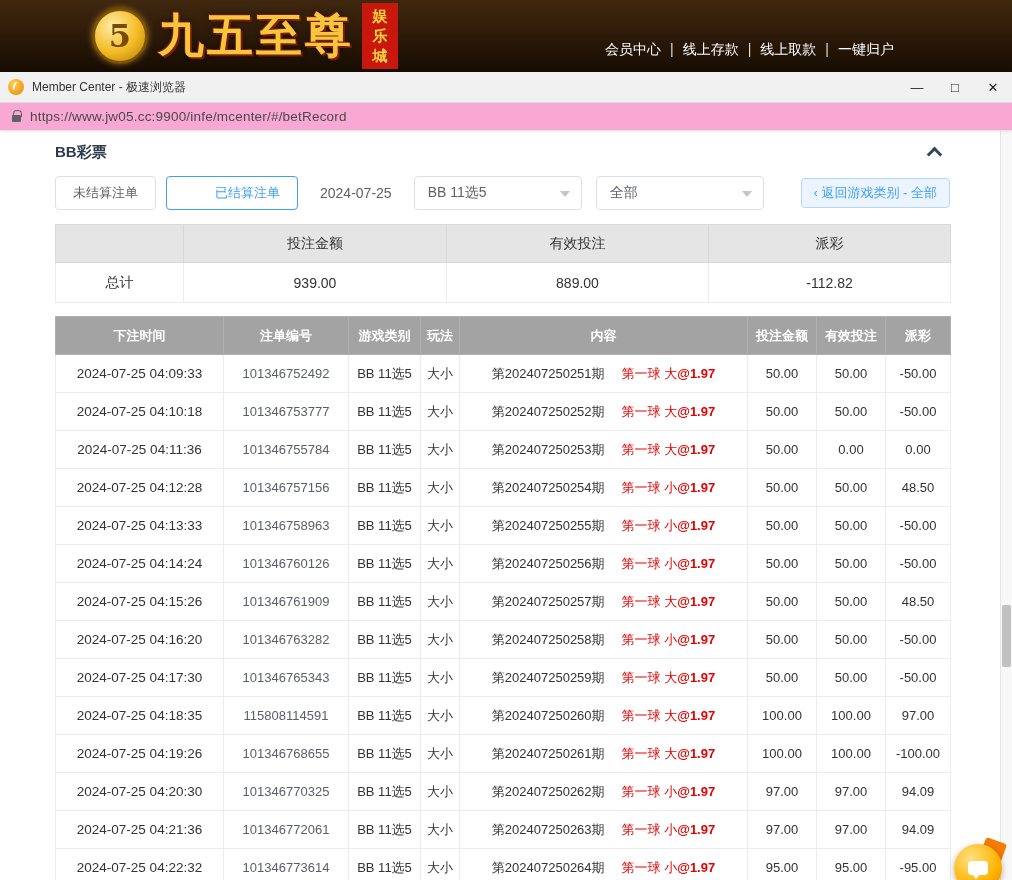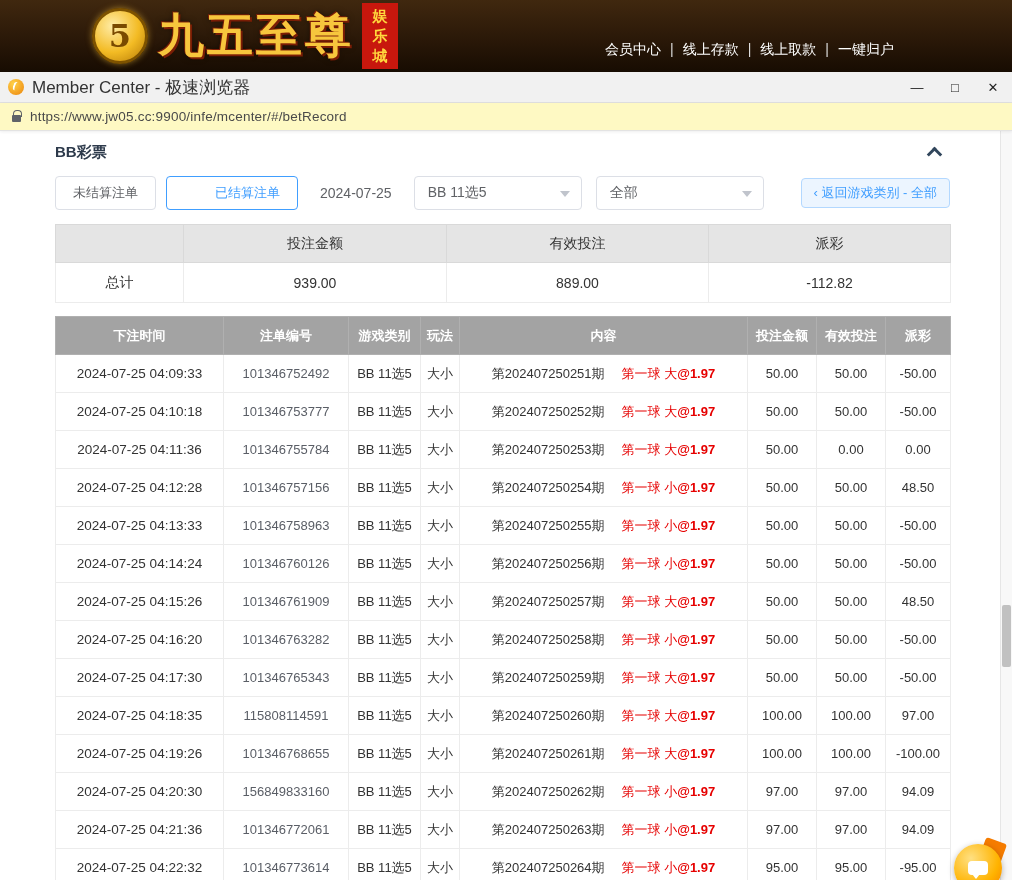--- a/index.html
+++ b/index.html
@@ -13,24 +13,24 @@
   .logo-title { font-size:46px; font-weight:bold; color:#f7c63d; margin-left:10px; letter-spacing:3px; text-shadow:2px 2px 0 #7a1d05,-1px -1px 0 #7a1d05,0 0 6px rgba(0,0,0,.6); white-space:nowrap; }
   .logo-badge { width:36px; background:#c8170d; color:#ffd83d; font-size:15px; font-weight:bold; padding:3px 4px; margin-left:8px; line-height:1.35; text-align:center; word-break:break-all; }
   .site-nav { position:absolute; right:118px; bottom:13px; color:#fff; font-size:14px; white-space:nowrap; }
   .site-nav a { color:#fff; text-decoration:none; cursor:pointer; }
   .site-nav .sep { margin:0 9px; color:#ddd; }
 
   
   .browser-bar { height:31px; background:#f1f1f1; display:flex; align-items:center; padding:0 0 0 8px; border-bottom:1px solid #e0e0e0; }
   .favicon { width:16px; height:16px; border-radius:50%; background:radial-gradient(circle at 35% 30%,#ffd24a,#f29b1d 70%,#d97b06); margin-right:8px; position:relative; flex:0 0 auto; }
   .favicon::after { content:""; position:absolute; left:5px; top:3px; width:5px; height:9px; border-radius:50%; border-left:2px solid #fff; transform:rotate(18deg); }
-  .browser-title { font-size:17px; color:#333; }
+  .browser-title { font-size:12px; color:#333; }
   .window-controls { margin-left:auto; display:flex; height:31px; }
   .win-btn { width:38px; display:flex; align-items:center; justify-content:center; font-size:13px; color:#222; cursor:pointer; }
-  .url-bar { height:28px; background:#fef9c3; display:flex; align-items:center; padding:0 12px; border-bottom:1px solid #e3e3e3; box-shadow:0 1px 3px rgba(0,0,0,.07); position:relative; z-index:2; }
+  .url-bar { height:28px; background:#f9a8d4; display:flex; align-items:center; padding:0 12px; border-bottom:1px solid #e3e3e3; box-shadow:0 1px 3px rgba(0,0,0,.07); position:relative; z-index:2; }
   .lock { width:9px; height:7px; background:#5f6368; border-radius:1px; position:relative; margin-right:9px; margin-top:3px; flex:0 0 auto; }
   .lock::before { content:""; position:absolute; top:-5px; left:1px; width:7px; height:6px; border:1.5px solid #5f6368; border-bottom:none; border-radius:4px 4px 0 0; }
   .url-text { font-size:13.5px; color:#4a4a4a; letter-spacing:.2px; }
 
   
   .content { padding:12px 0 0 55px; width:962px; }
   .section-header { width:895px; display:flex; justify-content:space-between; align-items:center; }
   .section-title { font-size:15px; font-weight:bold; color:#2d3a4b; }
   .chevron-up { width:11px; height:11px; border-top:3px solid #31465c; border-left:3px solid #31465c; transform:rotate(45deg); margin:4px 10px 0 0; cursor:pointer; }
 
@@ -283,21 +283,21 @@
     <td>BB 11选5</td>
     <td>大小</td>
     <td><span>第202407250261期</span><span class="red pick-gap">第一球 大</span><span class="red bold">@1.97</span></td>
     <td>100.00</td>
     <td>100.00</td>
     <td class="red">-100.00</td>
   </tr>
 
   <tr>
     <td class="time">2024-07-25 04:20:30</td>
-    <td class="oid">156849833160</td>
+    <td class="oid">101346770325</td>
     <td>BB 11选5</td>
     <td>大小</td>
     <td><span>第202407250262期</span><span class="red pick-gap">第一球 小</span><span class="red bold">@1.97</span></td>
     <td>97.00</td>
     <td>97.00</td>
     <td>94.09</td>
   </tr>
 
   <tr>
     <td class="time">2024-07-25 04:21:36</td>

